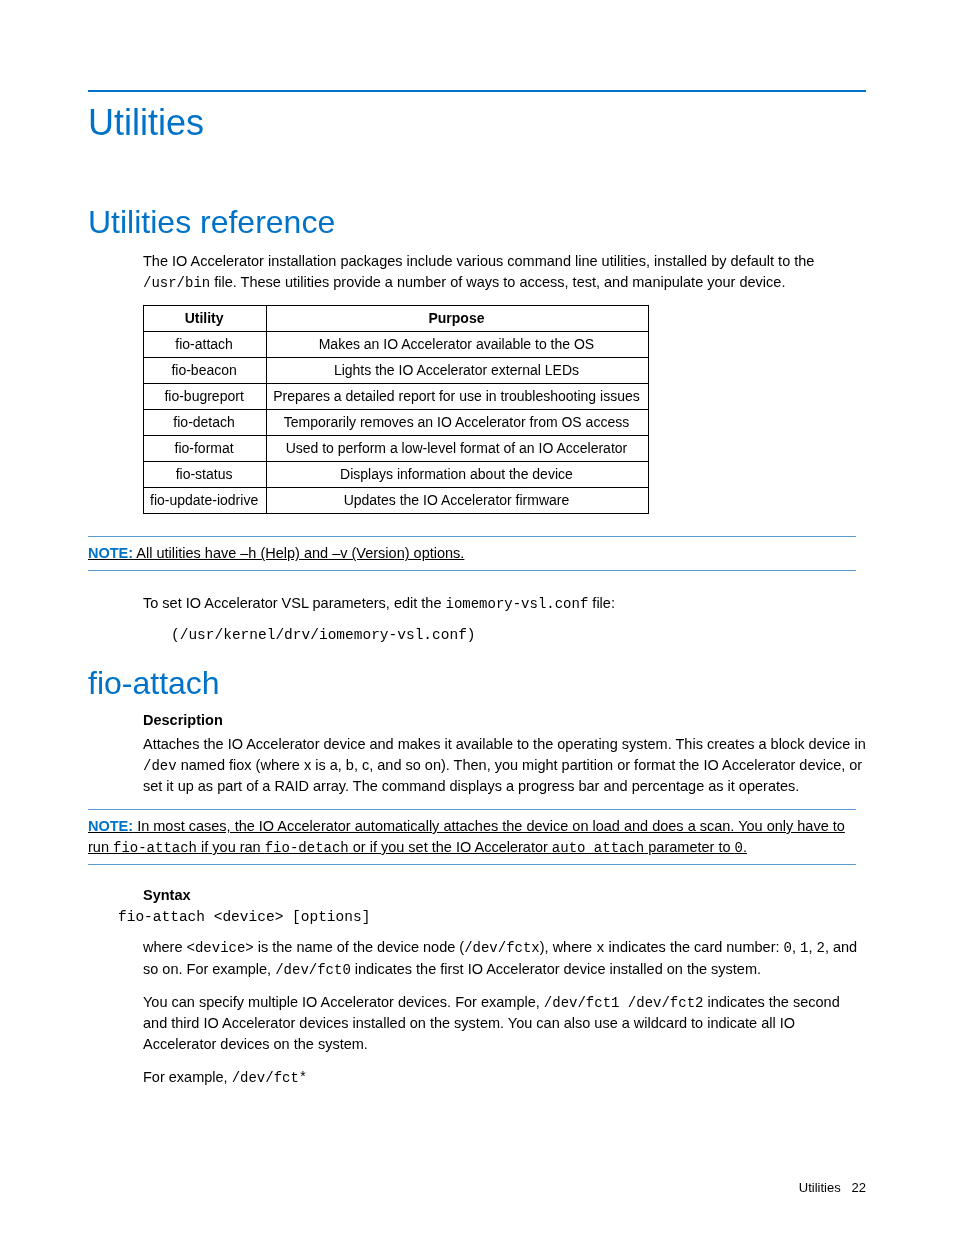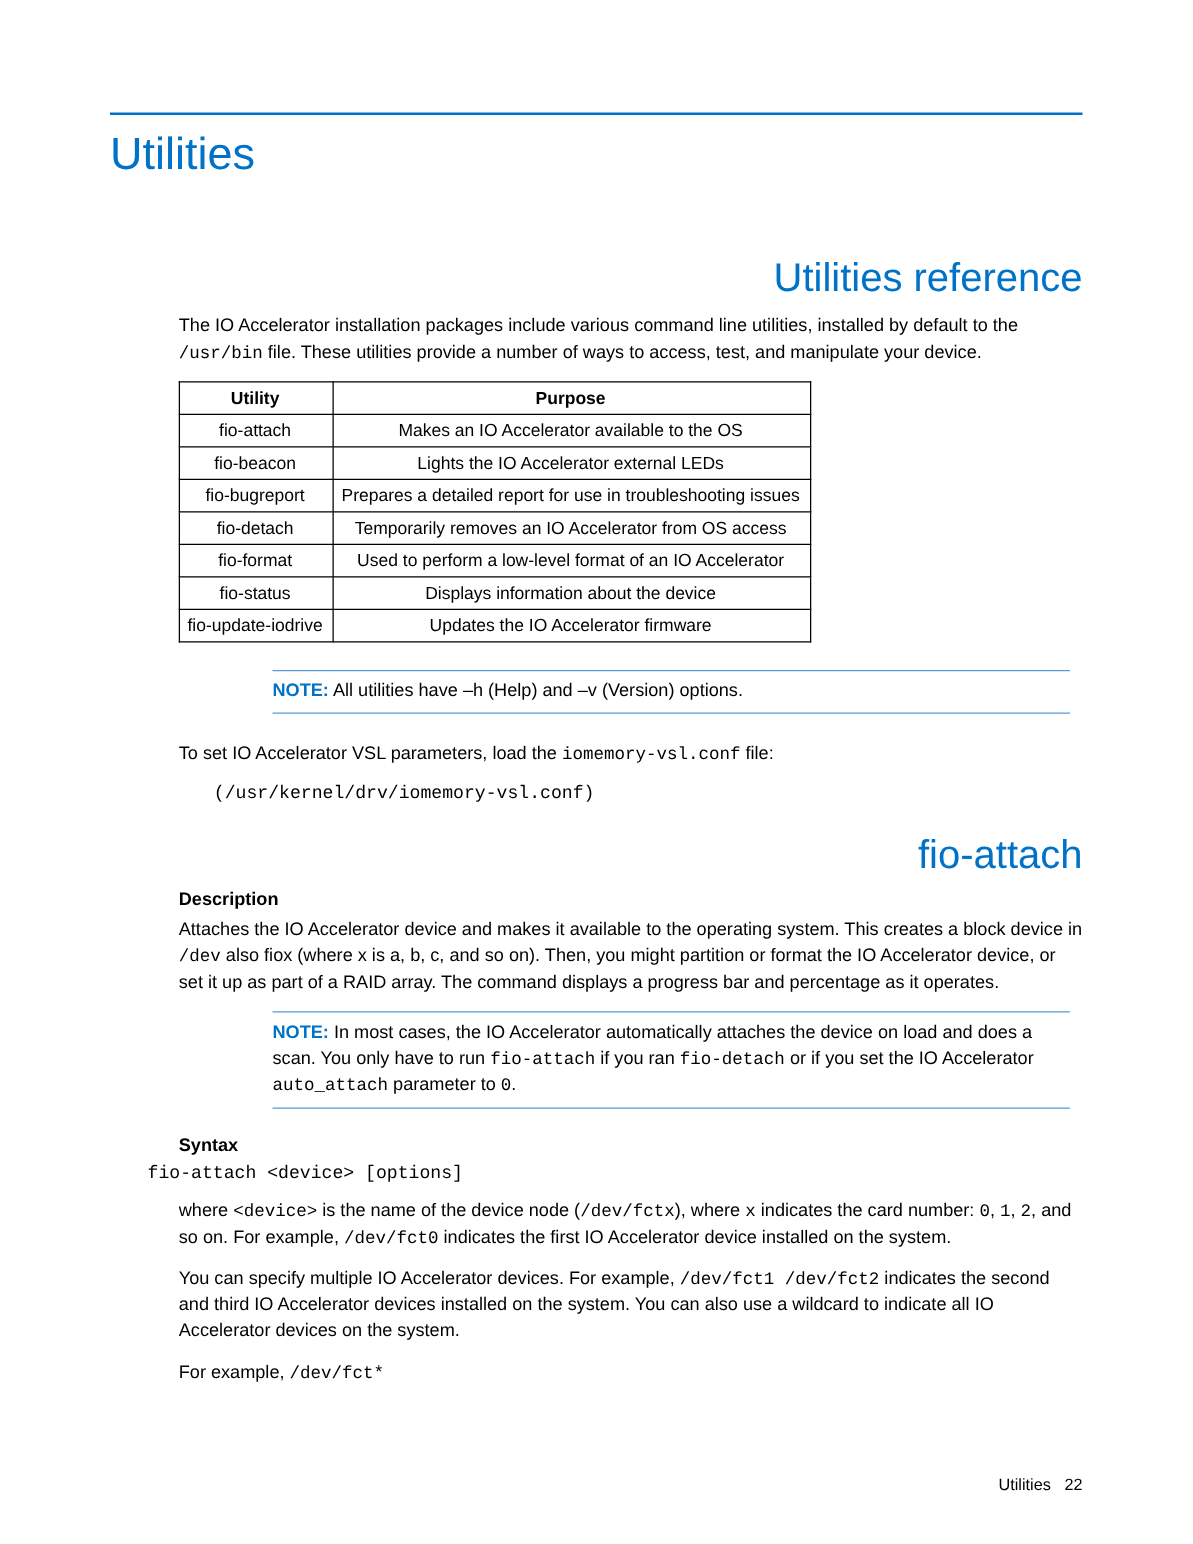--- a/index.html
+++ b/index.html
@@ -26,21 +26,20 @@
     color: #0073c8;
     margin: 0 0 60px 0;
     letter-spacing: 0px;
   }
   h2.section {
     font-family: Arial, Helvetica, sans-serif;
     font-weight: 300;
     font-size: 32px;
     color: #0073c8;
     margin: 0 0 10px 0;
-    text-align: right;
   }
   .body-text {
     margin-left: 55px;
     font-size: 14.5px;
     line-height: 1.45;
     margin-bottom: 12px;
   }
   .mono {
     font-family: "Courier New", Courier, monospace;
     font-size: 14px;
@@ -56,28 +55,28 @@
     border: 1px solid #000;
     padding: 2px 8px 2px 6px;
     vertical-align: top;
     text-align: center;
     line-height: 1.5;
   }
   table.util th {
     font-weight: 700;
   }
   .note-block {
-    margin-left: 130px;
     margin-right: 10px;
     border-top: 1px solid #5a9bd5;
     border-bottom: 1px solid #5a9bd5;
     padding: 6px 0 6px 0;
     font-size: 14.5px;
     line-height: 1.45;
     margin-bottom: 22px;
+    text-decoration: underline;
   }
   .note-label {
     color: #0073c8;
     font-weight: 700;
   }
   .subhead {
     margin-left: 55px;
     font-weight: 700;
     font-size: 14.5px;
     margin-bottom: 6px;
@@ -152,29 +151,29 @@
           <td>Updates the IO Accelerator firmware</td>
         </tr>
     </tbody>
   </table>
 
   <div class="note-block">
     <span class="note-label">NOTE:</span><span>  All utilities have –h (Help) and –v (Version) options.</span>
   </div>
 
   <div class="body-text">
-    <span>To set IO Accelerator VSL parameters, load the </span><span class="mono">iomemory-vsl.conf</span><span> file:</span>
+    <span>To set IO Accelerator VSL parameters, edit the </span><span class="mono">iomemory-vsl.conf</span><span> file:</span>
   </div>
   <div class="indent-code">(/usr/kernel/drv/iomemory-vsl.conf)</div>
 
   <h2 class="section h2gap">fio-attach</h2>
 
   <div class="subhead">Description</div>
   <div class="body-text">
-    <span>Attaches the IO Accelerator device and makes it available to the operating system. This creates a block device in </span><span class="mono">/dev</span><span> also fiox (where x is a, b, c, and so on). Then, you might partition or format the IO Accelerator device, or set it up as part of a RAID array. The command displays a progress bar and percentage as it operates.</span>
+    <span>Attaches the IO Accelerator device and makes it available to the operating system. This creates a block device in </span><span class="mono">/dev</span><span> named fiox (where x is a, b, c, and so on). Then, you might partition or format the IO Accelerator device, or set it up as part of a RAID array. The command displays a progress bar and percentage as it operates.</span>
   </div>
 
   <div class="note-block">
     <span class="note-label">NOTE:</span><span>  In most cases, the IO Accelerator automatically attaches the device on load and does a scan. You only have to run </span><span class="mono">fio-attach</span><span> if you ran </span><span class="mono">fio-detach</span><span> or if you set the IO Accelerator </span><span class="mono">auto_attach</span><span> parameter to </span><span class="mono">0</span><span>.</span>
   </div>
 
   <div class="subhead">Syntax</div>
   <div class="code-line">fio-attach &lt;device&gt; [options]</div>
 
   <div class="body-text">

